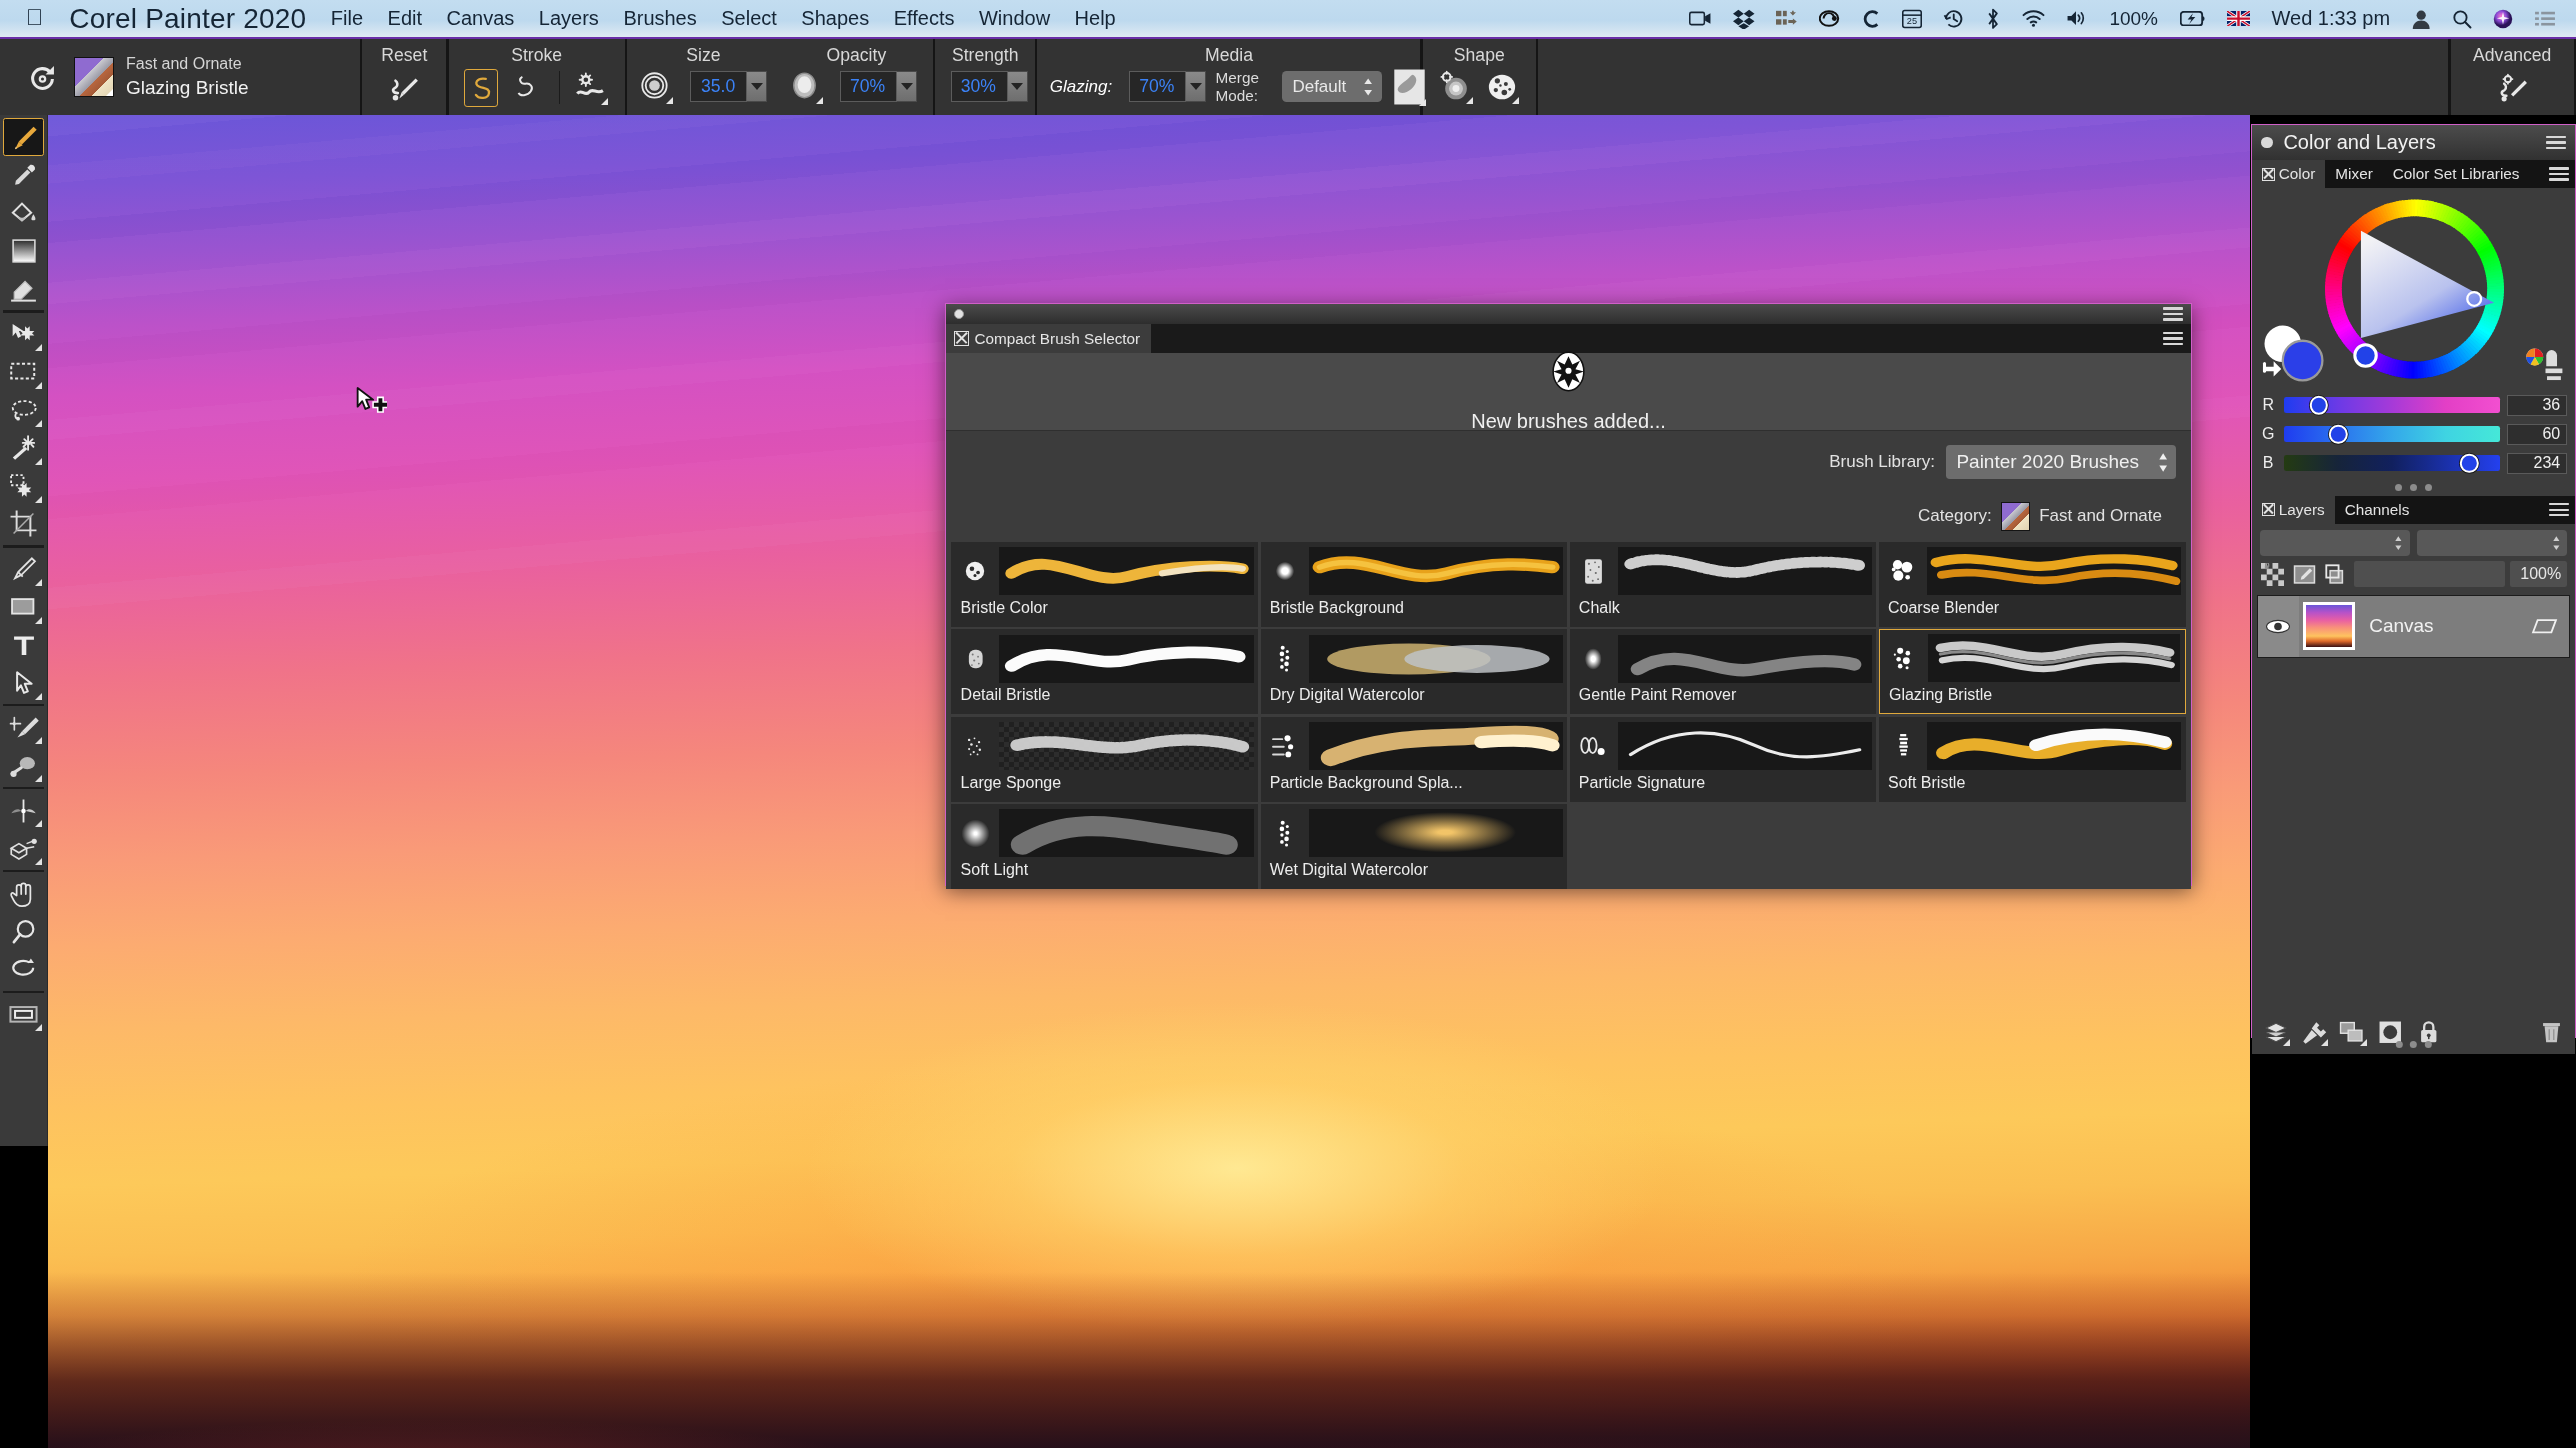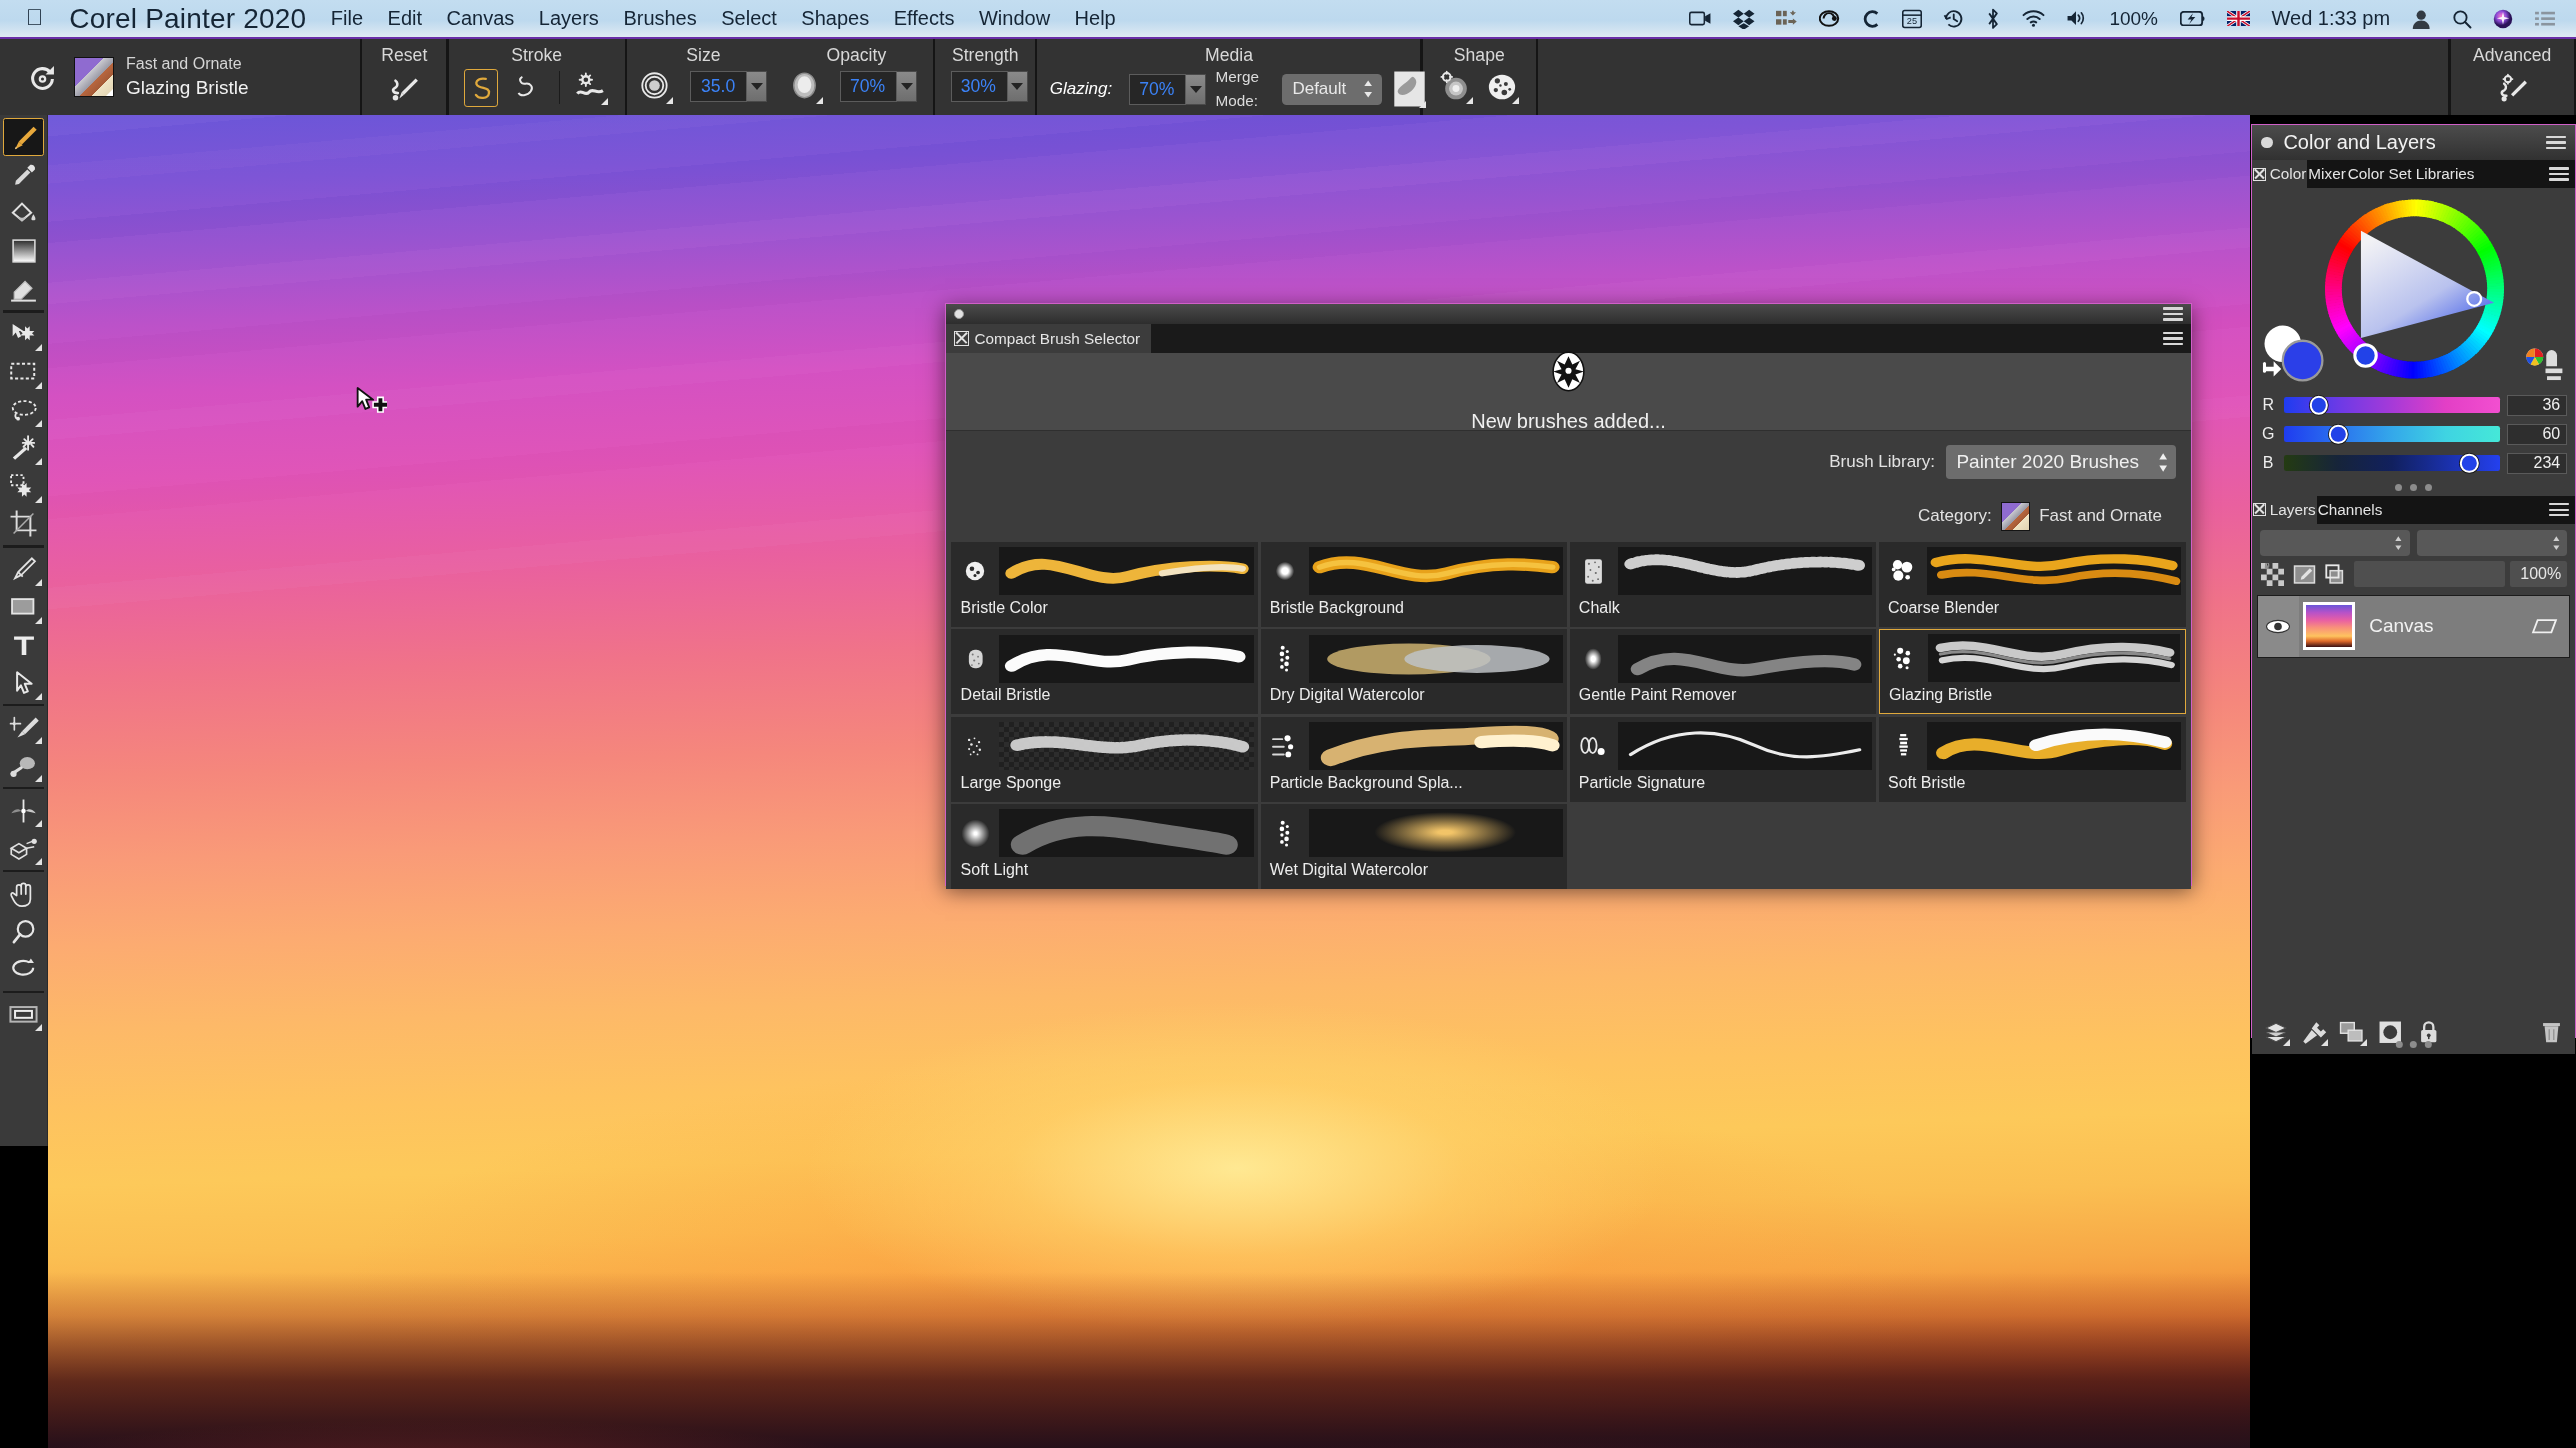--- a/index.html
+++ b/index.html
@@ -60,21 +60,21 @@
     font-size:17.6px; height:31px; min-width:57px; display:flex; align-items:center;
     justify-content:flex-end; padding-right:11px;margin-left:8px;
   }
   .spin {
     width:20px; height:31px; background:linear-gradient(180deg,#8a8a8a,#6e6e6e);
     border:0.8px solid #4a4a4a; border-left:none; display:flex; align-items:center; justify-content:center;
   }
   .spin:after{content:"";border-left:6.1px solid transparent;border-right:6.1px solid transparent;border-top:7px solid #232323;}
 
   .lblsm { font-size:17px; color:#ffffff;font-style:italic; }
-  .lbl2 { font-size:15.3px; color:#dcdcdc; line-height:24px; }
+  .lbl2 { font-size:15.3px; color:#dcdcdc; line-height:18px; }
 
   .popupsel {
     background:#6d6d6d; border-radius:4.6px; color:#e9e9e9; font-size:17px;
     height:31px; display:flex; align-items:center; padding:0 7.7px 0 10.7px; min-width:100px;
     justify-content:space-between;
   }
   .popupsel .arr { display:flex; flex-direction:column; margin-left:7.7px; }
 
   
   #toolbox {
@@ -185,21 +185,21 @@
   
   #panel {
     position:absolute; left:2251px; top:124px; width:325px; height:914px;
     background:#3c3c3c; border:1.5px solid #cf5fc7;
   }
   #panel .ptitle { height:35px; background:linear-gradient(180deg,#4c4c4c,#313131);
     display:flex; align-items:center; padding:0 9.2px; gap:10.7px; }
   #panel .ptitle .dot{width:11.5px;height:11.5px;border-radius:50%;background:#d9d9d9;}
   #panel .ptitle .t{font-size:20px;color:#f2f2f2;flex:1;}
   .subtabs { height:28px; background:#141414; display:flex; align-items:stretch; }
-  .subtabs .st { display:flex;align-items:center; padding:0 1px; font-size:15.3px; color:#e4e4e4;}
+  .subtabs .st { display:flex;align-items:center; padding:0 10px; font-size:15.3px; color:#e4e4e4;}
   .subtabs .st.active{background:#3c3c3c;}
   .subtabs .fill{flex:1;}
   .subtabs .hambwrap{display:flex;align-items:center;padding-right:6.1px;}
   .xbox2{width:13px;height:13px;border:1.5px solid #e2e2e2;margin-right:3.8px;position:relative;flex:none;}
   .xbox2:before,.xbox2:after{content:"";position:absolute;left:-0.8px;top:4.2px;width:13px;height:1.5px;background:#e2e2e2;}
   .xbox2:before{transform:rotate(45deg);} .xbox2:after{transform:rotate(-45deg);}
 
   #colorwheel { position:relative; height:205px; background:#3c3c3c; }
   .rgbrow { display:flex; align-items:center; height:24.5px; margin:0 7.7px 4.6px 7.7px; gap:7.7px; }
   .rgbrow .ch { width:17px; font-size:16px; color:#eee; text-align:center;}

